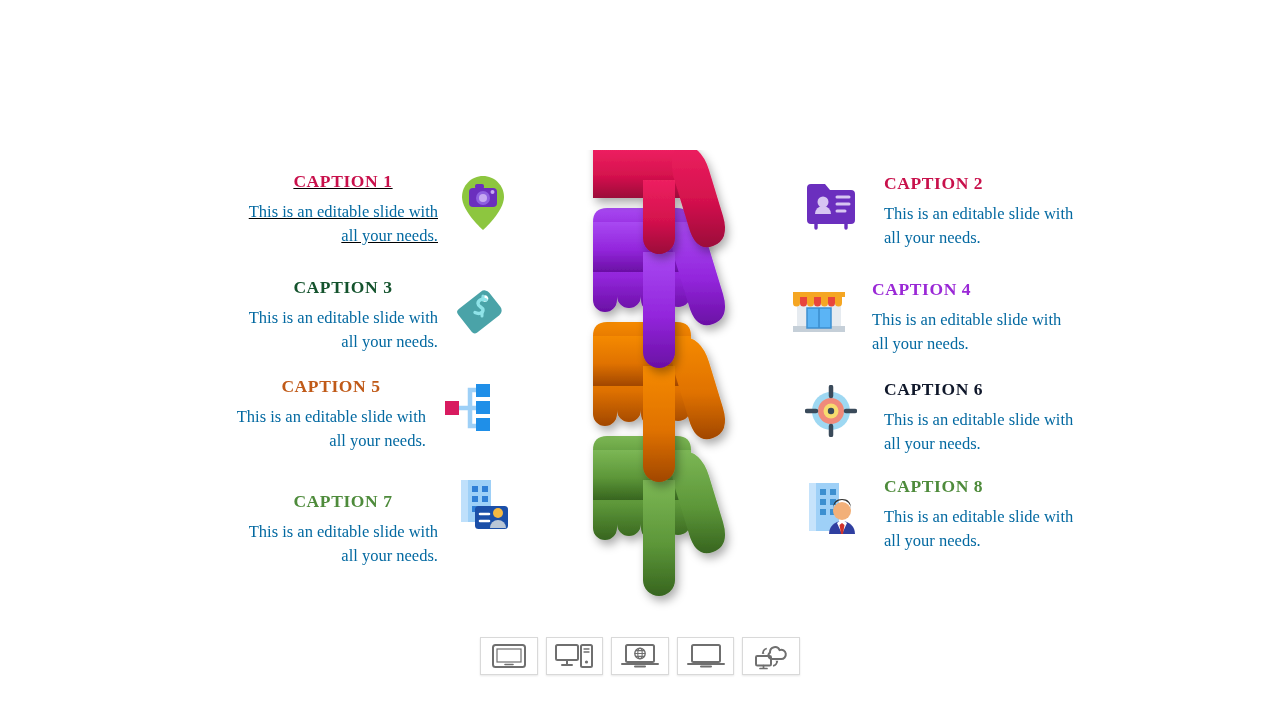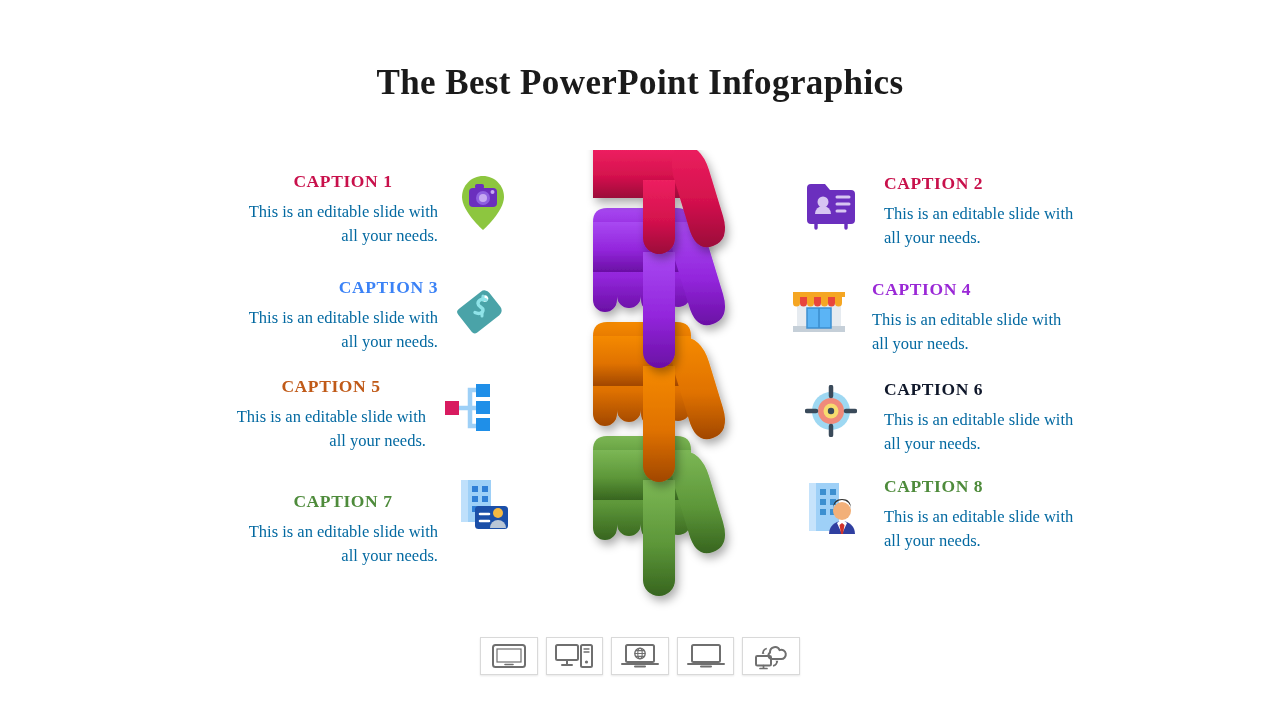--- a/index.html
+++ b/index.html
@@ -113,21 +113,20 @@
     justify-content: center;
     box-sizing: border-box;
   }
   .device-box svg { display: block; }
 </style>
 </head>
 <body>
 
 <div class="slide">
 
-  <div class="title">The Best PowerPoint Infographics</div>
 
   <div class="center-graphic">
     <svg width="170" height="465" viewBox="0 0 170 465" xmlns="http://www.w3.org/2000/svg">
       <defs>
         <linearGradient id="gcrim" x1="0" y1="0" x2="0" y2="1">
           <stop offset="0%" stop-color="#ED2060"></stop>
           <stop offset="55%" stop-color="#D4114D"></stop>
           <stop offset="100%" stop-color="#9B073A"></stop>
         </linearGradient>
         <linearGradient id="gpurp" x1="0" y1="0" x2="0" y2="1">
@@ -271,40 +270,40 @@
         <path fill="url(#gcrim)" d="
           M 68 30
           L 100 30
           L 100 88
           a 16 16 0 0 1 -32 0
           Z"></path>
       </g>
     </svg>
   </div>
 
-  <div class="cap cap-left" style="left:248px; top:172px;">
+  <div class="cap cap-left" style="left:248px; top:172px;text-decoration:underline;">
     <div class="cap-text-left">
       <div class="cap-title" style="color:#C8104B;">CAPTION 1</div>
       <div class="cap-body">This is an editable slide with all your needs.</div>
     </div>
     <div class="cap-icon">
       <svg width="52" height="58" viewBox="0 0 52 58">
         <path d="M26 2C14.4 2 5 11.4 5 23c0 14.5 21 33 21 33s21-18.5 21-33C47 11.4 37.6 2 26 2z" fill="#8DC63F"></path>
         <rect x="12" y="14" width="28" height="19" rx="4" fill="#6B2FBE"></rect>
         <rect x="18" y="10" width="9" height="5" rx="2" fill="#6B2FBE"></rect>
         <circle cx="26" cy="24" r="7" fill="#8E5FE0"></circle>
         <circle cx="26" cy="24" r="4" fill="#C6A8F2"></circle>
         <circle cx="35.5" cy="18" r="2" fill="#C6A8F2"></circle>
       </svg>
     </div>
   </div>
 
   <div class="cap cap-left" style="left:248px; top:278px;">
     <div class="cap-text-left">
-      <div class="cap-title" style="color:#3b82f6;text-align:right;">CAPTION 3</div>
+      <div class="cap-title" style="color:#14532d;">CAPTION 3</div>
       <div class="cap-body">This is an editable slide with all your needs.</div>
     </div>
     <div class="cap-icon">
       <svg width="54" height="54" viewBox="0 0 54 54">
         <g transform="rotate(-38 27 27)">
           <path d="M8 12h28a6 6 0 0 1 6 6v18a6 6 0 0 1-6 6H8a4 4 0 0 1-4-4V16a4 4 0 0 1 4-4z" fill="#4AA3A8"></path>
           <circle cx="35" cy="20" r="3.2" fill="#ffffff"></circle>
         </g>
         <path d="M30 18c-4-2-8 0-8 3.5s5 3.5 5 6.5-4 4.5-8 2.5" stroke="#8FE3E8" stroke-width="3.4" fill="none" stroke-linecap="round"></path>
         <path d="M27 14v4M26 30v4" stroke="#8FE3E8" stroke-width="3" stroke-linecap="round"></path>

